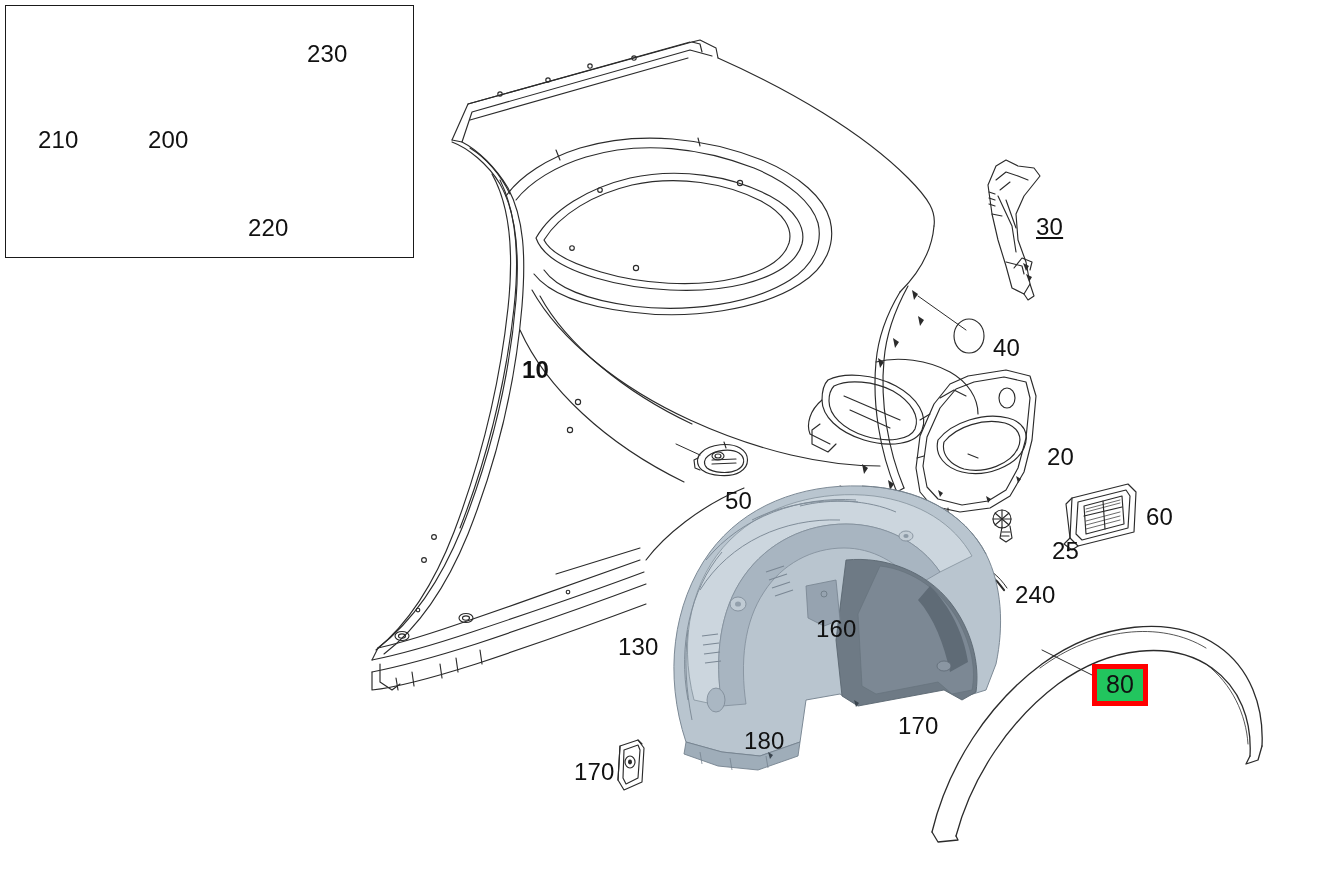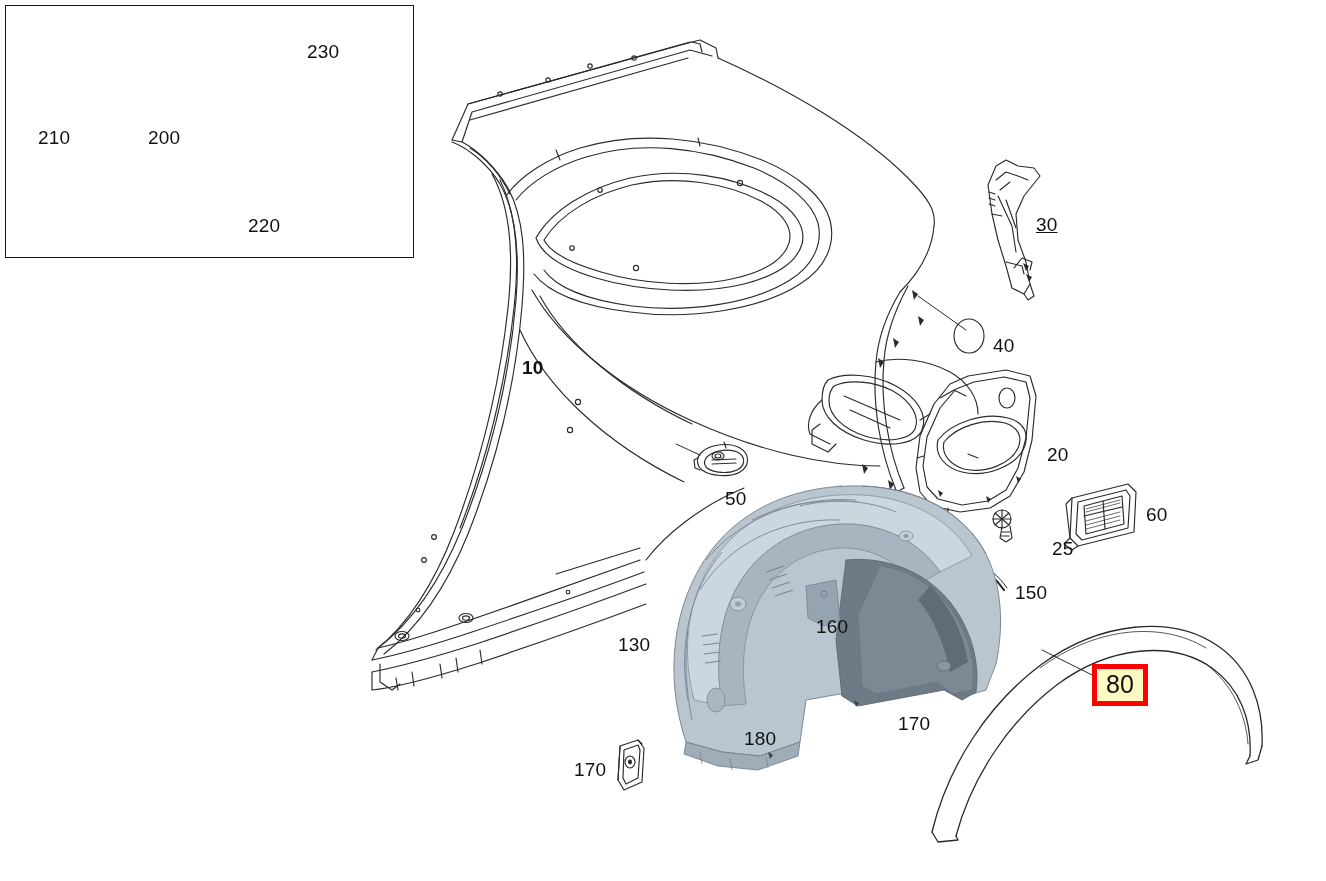--- a/index.html
+++ b/index.html
@@ -8,28 +8,28 @@
     width:1326px;height:881px;
     font-family:"Liberation Sans", sans-serif;
     overflow:hidden;
     position:relative;
   }
   #stage{position:absolute;left:0;top:0;width:1326px;height:881px;background:#fff;}
   #stage svg{position:absolute;left:0;top:0;}
   .lbl{
     position:absolute;
     font-family:"Liberation Sans", sans-serif;
-    font-size:19px;
+    font-size:24px;
     color:#111111;
     white-space:nowrap;
     line-height:1;
     letter-spacing:0.2px;
   }
   .lbl.hi{
-    background:#fef9c3;
+    background:#22c55e;
     border:5px solid #ff0000;
     padding:2px 9px 4px 9px;
     font-size:25px;
     line-height:1.05;
   }
   .inset-box{
     position:absolute;left:5px;top:5px;width:409px;height:253px;
     border:1.6px solid #1a1a1a;background:#ffffff;box-sizing:border-box;
   }
 </style>
@@ -458,21 +458,21 @@
   <div class="lbl" style="left:307px;top:42px;">230</div>
   <div class="lbl" style="left:248px;top:216px;">220</div>
 
   <div class="lbl" style="left:522px;top:358px;font-weight:bold;">10</div>
   <div class="lbl" style="left:1036px;top:215px;text-decoration:underline;">30</div>
   <div class="lbl" style="left:993px;top:336px;">40</div>
   <div class="lbl" style="left:1047px;top:445px;">20</div>
   <div class="lbl" style="left:1052px;top:539px;">25</div>
   <div class="lbl" style="left:1146px;top:505px;">60</div>
   <div class="lbl" style="left:725px;top:477px;margin-top:12px;">50</div>
-  <div class="lbl" style="left:1015px;top:583px;">150</div>
+  <div class="lbl" style="left:1015px;top:583px;">240</div>
   <div class="lbl" style="left:618px;top:635px;">130</div>
   <div class="lbl" style="left:816px;top:617px;">160</div>
   <div class="lbl" style="left:898px;top:714px;">170</div>
   <div class="lbl" style="left:744px;top:729px;">180</div>
   <div class="lbl" style="left:574px;top:760px;">170</div>
 
   <div class="lbl hi" style="left:1092px;top:664px;">80</div>
 
 </div>
 

